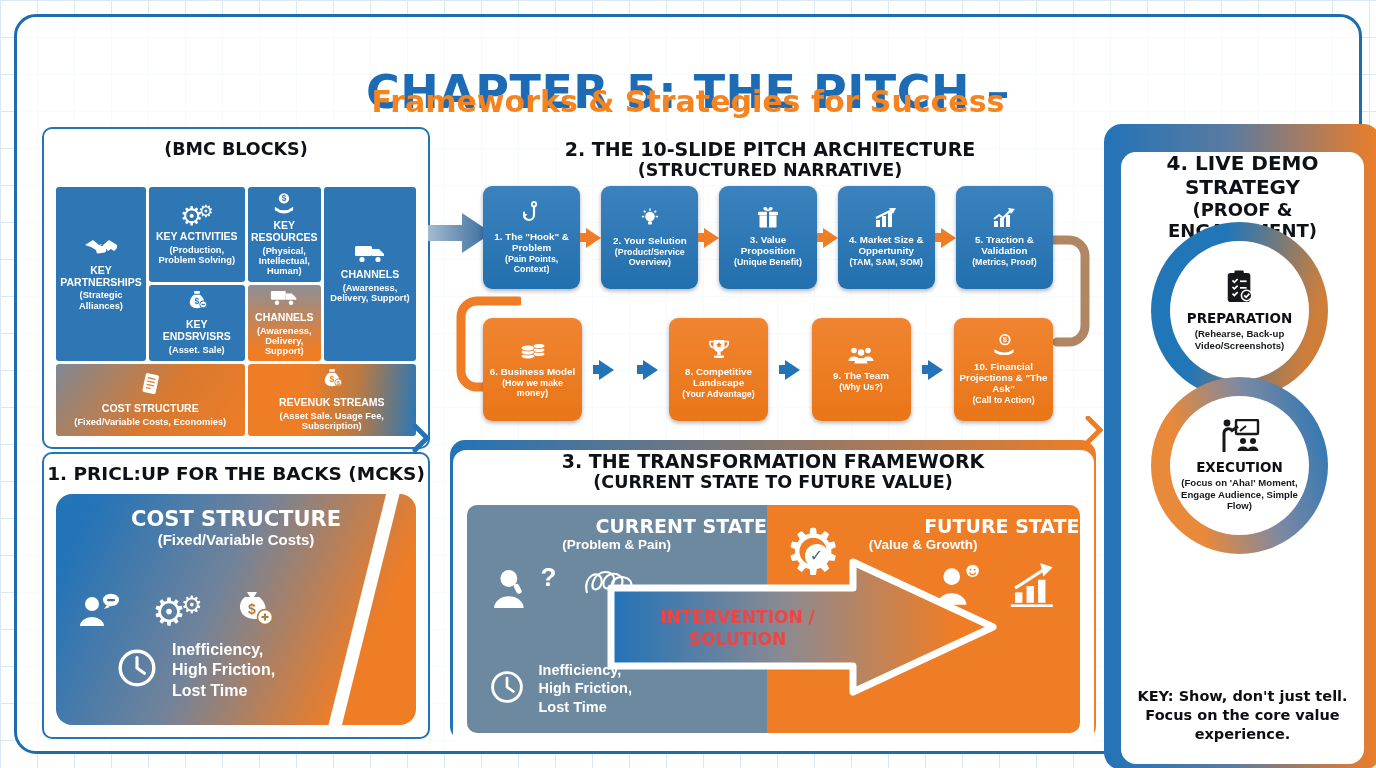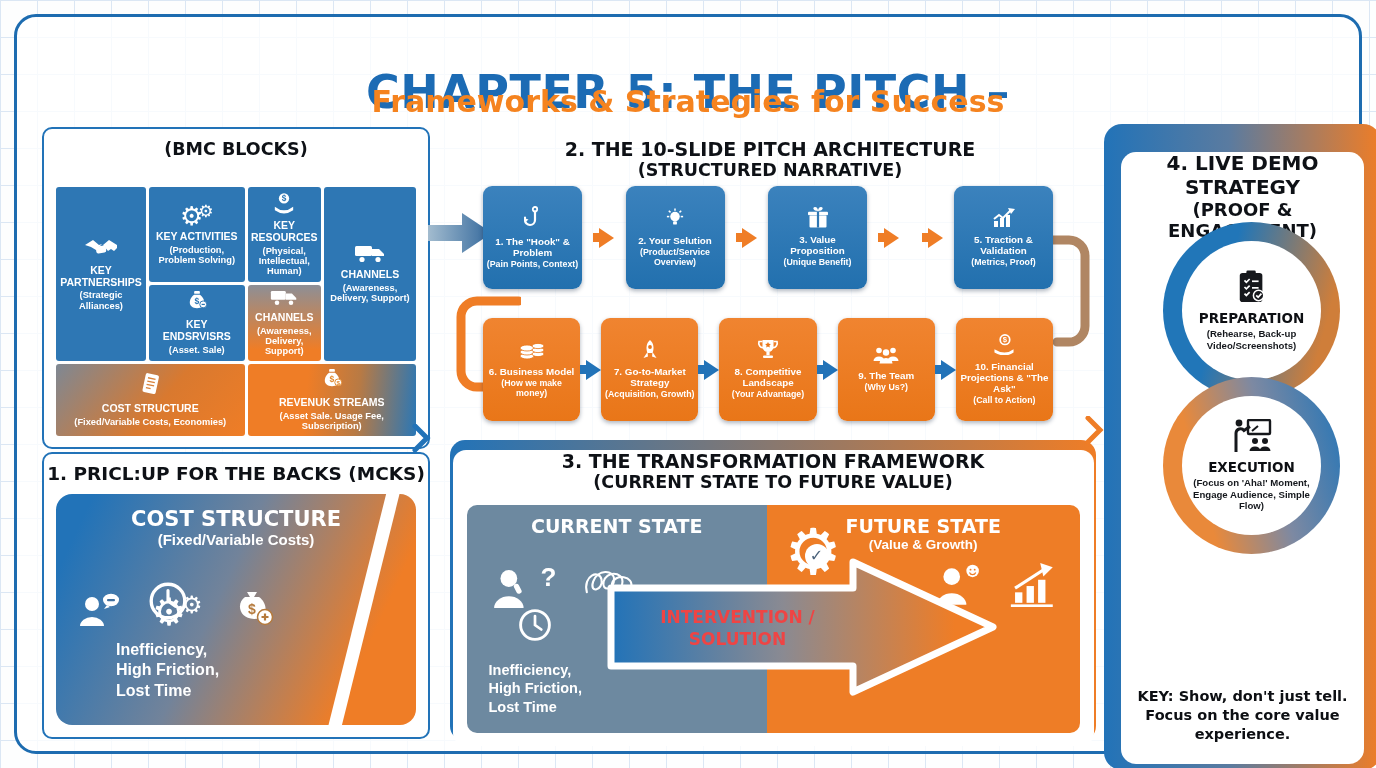--- a/index.html
+++ b/index.html
@@ -34,21 +34,21 @@
   .gearpair .g1{font-size:26px;} .gearpair .g2{font-size:17px;vertical-align:top;margin-left:-5px;}
   
   #s1b{left:42px;top:452px;width:384px;height:283px;}
   #s1b .hd{margin-top:9px;font-size:18.5px;}
   #cost-card{position:absolute;left:12px;right:12px;top:40px;bottom:12px;border-radius:16px;overflow:hidden;color:#fff;
      background:linear-gradient(115deg,#2273b8 8%,#72839a 45%,#ef7d26 82%);}
   .slash{position:absolute;top:-20px;right:52px;width:13px;height:140%;background:#fff;transform:rotate(14deg);}
   .cc-t1{margin-top:13px;text-align:center;font-size:21px;font-weight:800;font-family:"DejaVu Sans",sans-serif;}
   .cc-t2{text-align:center;font-size:15px;font-weight:600;}
   .cc-icons{position:absolute;left:22px;top:96px;width:270px;display:flex;align-items:center;gap:28px;}
-  .cc-note{position:absolute;left:60px;bottom:24px;display:flex;gap:14px;align-items:center;flex-direction:column;}
+  .cc-note{position:absolute;left:60px;bottom:24px;display:flex;gap:14px;align-items:center;}
   .note{white-space:pre-line;font-size:16px;font-weight:700;line-height:1.28;}
   
   #s2hd{position:absolute;left:450px;top:138px;width:640px;}
   .frow{position:absolute;display:flex;align-items:center;z-index:2;}
   #row1{left:483px;top:189px;width:570px;height:97px;}
   #row2{left:483px;top:321px;width:570px;height:97px;}
   .fbox{width:93px;height:100%;border-radius:9px;color:#fff;display:flex;flex-direction:column;align-items:center;
         justify-content:center;text-align:center;padding:3px;gap:2px;box-shadow:0 2px 4px rgba(20,40,70,.35);}
   .fbox.blue{background:linear-gradient(180deg,#3b82bd,#2270ae);}
   .fbox.orange{background:linear-gradient(180deg,#f08430,#e97618);}
@@ -61,40 +61,40 @@
   .b .stem{background:#2273b8}.b .tri{border-left:15px solid #2273b8}
   .conn{position:absolute;z-index:1;}
   
   #s3{position:absolute;left:450px;top:440px;width:641px;height:296px;border-radius:15px;padding:2.5px;
       background:linear-gradient(90deg,#2273b8,#ef7d26);}
   #s3i{position:relative;width:100%;height:100%;background:#fff;border-radius:13px;}
   #s3i .hd{margin-top:7px;}
   #panels{position:absolute;left:14px;right:14px;top:55px;bottom:13px;display:flex;}
   #cur{flex:.98;background:#6d89a0;border-radius:10px 0 0 10px;position:relative;color:#fff;}
   #fut{flex:1.02;background:#ee7d26;border-radius:0 10px 10px 0;position:relative;color:#fff;}
-  .pt1{margin-top:10px;text-align:center;font-size:19px;font-weight:800;font-family:"DejaVu Sans",sans-serif;}
+  .pt1{margin-top:10px;text-align:right;font-size:19px;font-weight:800;font-family:"DejaVu Sans",sans-serif;}
   .pt2{text-align:center;font-size:13.5px;font-weight:600;}
   .picons{position:absolute;top:62px;display:flex;gap:26px;align-items:center;}
   #cur .picons{left:24px;} #fut .picons{right:16px;top:58px;}
   #cur .cc-note{left:22px;bottom:16px;} #fut .cc-note{left:112px;bottom:16px;}
   #cur .note,#fut .note{font-size:14.5px;}
   #tarrow{position:absolute;left:150px;top:92px;width:405px;height:170px;z-index:3;}
   .gear{position:absolute;left:182px;top:-22px;font-size:64px;color:#fff;line-height:1;font-family:"DejaVu Sans",sans-serif;}
   .gear .chk{position:absolute;left:20px;top:24px;width:24px;height:24px;border-radius:50%;background:#fff;color:#49617a;
       font-size:16px;font-weight:800;display:flex;align-items:center;justify-content:center;}
   .tarrow-text{position:absolute;left:24px;top:64px;width:222px;text-align:center;font-size:17px;font-weight:800;
       color:#ef4444;line-height:1.3;font-family:"DejaVu Sans",sans-serif;}
   .q{font-size:26px;font-weight:800;color:#fff;margin-left:-18px;margin-top:-26px;}
   
   #s4{position:absolute;left:1104px;top:124px;width:243px;height:612px;border-radius:18px;padding:17px;
       background:linear-gradient(90deg,#2273b8 0%,#5a7ba0 45%,#ef7d26 100%);}
   #s4i{position:relative;width:100%;height:100%;background:#fff;border-radius:15px;}
   #s4i .hd{margin-top:11px;}
   #s4i .hd .l1{font-size:20px;} #s4i .hd .l2{font-size:18px;}
-  .ring{position:absolute;left:42px;width:177px;height:177px;border-radius:50%;display:flex;align-items:center;justify-content:center;}
+  .ring{position:absolute;left:30px;width:177px;height:177px;border-radius:50%;display:flex;align-items:center;justify-content:center;}
   #ring1{top:70px;background:linear-gradient(105deg,#2176b8 35%,#cf7e3a 85%);z-index:1;}
   #ring2{top:225px;background:linear-gradient(75deg,#e9893a 25%,#7d89a2 60%,#2d77b5 95%);z-index:2;}
   #ring3{top:351px;background:linear-gradient(115deg,#2d77b5 20%,#e47f2e 75%);z-index:3;}
   .ringin{width:131px;height:131px;border-radius:50%;background:#fff;display:flex;flex-direction:column;align-items:center;
       justify-content:center;text-align:center;gap:2px;padding:4px;}
   .ringin .lb{font-size:13.5px;font-weight:800;color:#0d0f13;font-family:"DejaVu Sans",sans-serif;}
   .ringin .sb{font-size:9.6px;font-weight:700;color:#15181d;line-height:1.2;}
   #keynote{position:absolute;left:12px;right:12px;top:535px;text-align:center;font-size:14.5px;font-weight:800;
       color:#0d0f13;line-height:1.3;white-space:pre-line;font-family:"DejaVu Sans",sans-serif;}
 </style>
@@ -319,20 +319,31 @@
             <rect x="1" y="4.8" width="20" height="3.4" rx="1" fill="#fff"></rect>
             <rect x="9.9" y="4.8" width="2.2" height="15.7" fill="#2e77b4"></rect>
           </svg></span>
       <span class="lb">3. Value Proposition</span>
       <span class="sb">(Unique Benefit)</span>
     </div>
     <div class="farrow o">
         <span class="stem"></span>
         <span class="tri"></span>
       </div>
+    <div class="fbox blue">
+      <span><svg width="24" height="20" viewBox="0 0 24 20">
+            <rect x="2" y="12" width="4" height="7" fill="#fff"></rect>
+            <rect x="8" y="8" width="4" height="11" fill="#fff"></rect>
+            <rect x="14" y="4" width="4" height="15" fill="#fff"></rect>
+            <path d="M2 10 L18 2" stroke="#fff" stroke-width="2"></path>
+            <polygon points="15,0 22,0 19,6" fill="#fff"></polygon>
+          </svg></span>
+      <span class="lb">4. Market Size &amp; Oppertunity</span>
+      <span class="sb">(TAM, SAM, SOM)</span>
+    </div>
     <div class="farrow o">
         <span class="stem"></span>
         <span class="tri"></span>
       </div>
     <div class="fbox blue">
       <span><svg width="24" height="20" viewBox="0 0 24 20">
             <rect x="2" y="13" width="4" height="6" fill="#fff"></rect>
             <rect x="8" y="10" width="4" height="9" fill="#fff"></rect>
             <rect x="14" y="7" width="4" height="12" fill="#fff"></rect>
             <path d="M2 11 l5 -4 4 3 8 -8" stroke="#fff" stroke-width="2" fill="none"></path>
@@ -355,30 +366,20 @@
               <ellipse cx="19" cy="6" rx="6" ry="2.6"></ellipse>
             </g>
           </svg></span>
       <span class="lb">6. Business Model</span>
       <span class="sb">(How we make money)</span>
     </div>
     <div class="farrow b">
         <span class="stem"></span>
         <span class="tri"></span>
       </div>
-    <div class="fbox orange">
-      <span><svg width="20" height="20" viewBox="0 0 20 20">
-            <path d="M10 0 c3.5 3 4.5 8 2.5 13 h-5 C5.5 8 6.5 3 10 0 z" fill="#fff"></path>
-            <circle cx="10" cy="7" r="1.9" fill="#e97618"></circle>
-            <path d="M7.5 12 l-4 6 4.5 -1.5 z" fill="#fff"></path>
-            <path d="M12.5 12 l4 6 -4.5 -1.5 z" fill="#fff"></path>
-          </svg></span>
-      <span class="lb">7. Go-to-Market Strategy</span>
-      <span class="sb">(Acquisition, Growth)</span>
-    </div>
     <div class="farrow b">
         <span class="stem"></span>
         <span class="tri"></span>
       </div>
     <div class="fbox orange">
       <span><svg width="22" height="21" viewBox="0 0 22 21">
             <path d="M5.5 1 h11 v6.5 a5.5 5.5 0 0 1 -11 0 z" fill="#fff"></path>
             <path d="M5.5 2.5 H2 a4 4.5 0 0 0 4.5 6" fill="none" stroke="#fff" stroke-width="1.7"></path>
             <path d="M16.5 2.5 H20 a4 4.5 0 0 1 -4.5 6" fill="none" stroke="#fff" stroke-width="1.7"></path>
             <rect x="9.4" y="13" width="3.2" height="3.2" fill="#fff"></rect>
@@ -434,20 +435,21 @@
 
   <div id="s3">
     <div id="s3i">
       <div class="hd">
         <span class="l1">3. THE TRANSFORMATION FRAMEWORK</span>
         <span class="l2">(CURRENT STATE TO FUTURE VALUE)</span>
       </div>
       <div id="panels">
         <div id="cur">
           <div class="pt1">CURRENT STATE</div>
+          <div class="pt2">(Problem &amp; Pain)</div>
           <div class="picons">
             <span>
               <svg width="42" height="42" viewBox="0 0 40 40">
                   <circle cx="17" cy="10" r="8" fill="#fff"></circle>
                   <path d="M3 38 a14 11 0 0 1 28 0 z" fill="#fff"></path>
                   <rect x="23" y="15" width="5" height="10" rx="2.4" fill="#fff" transform="rotate(-28 25 20)"></rect>
                 </svg>
             </span>
             <span class="q">?</span>
             <span>

